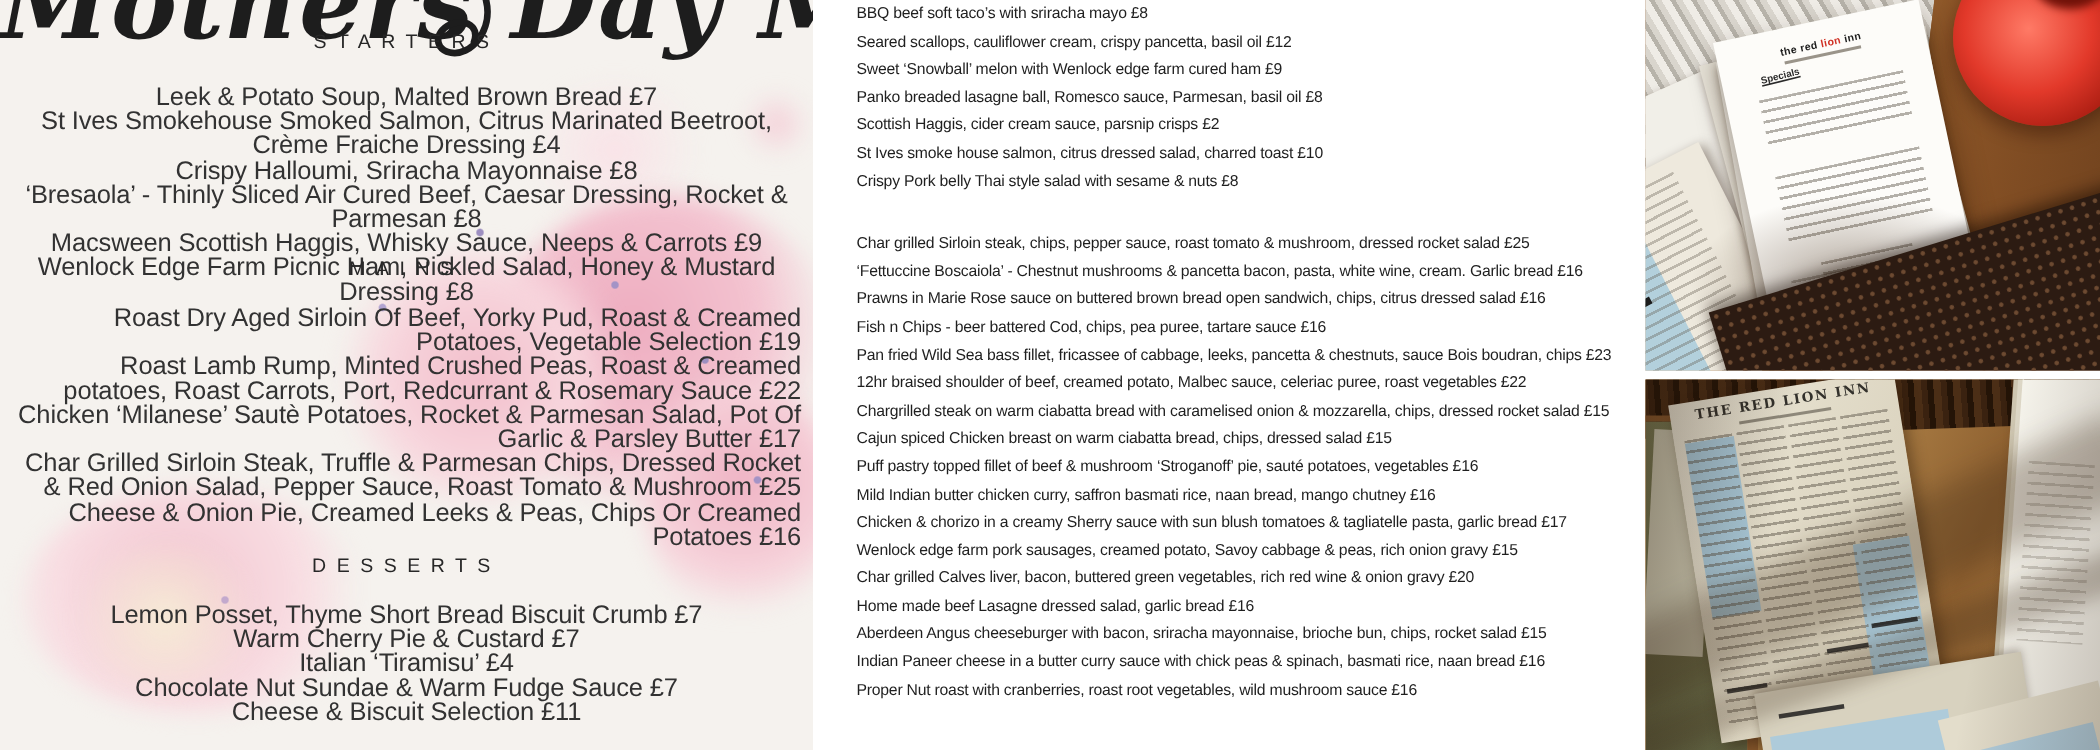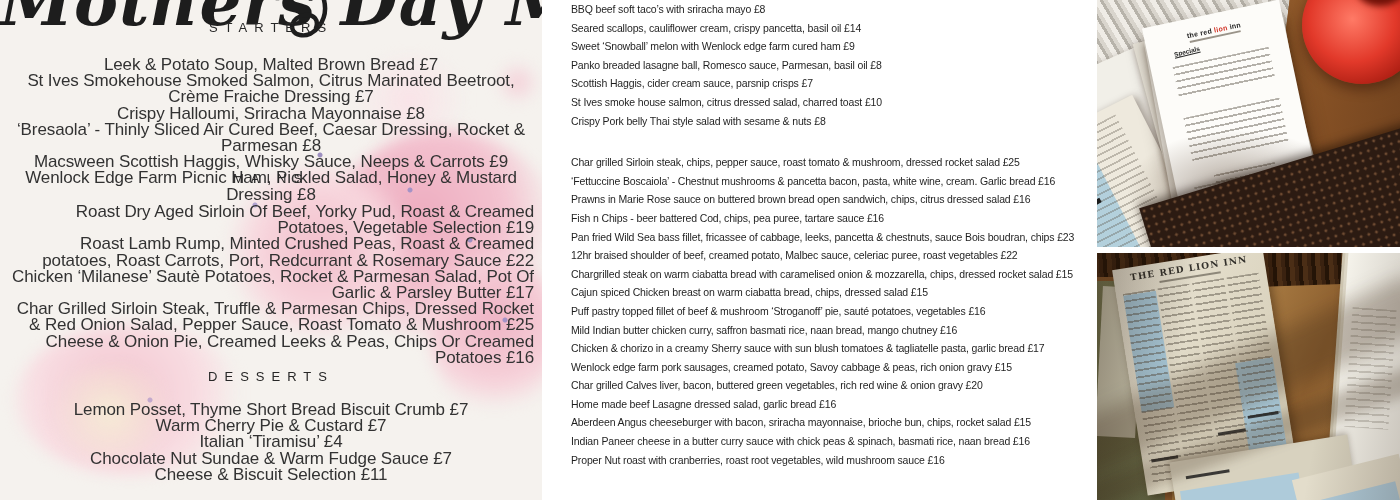--- a/index.html
+++ b/index.html
@@ -161,21 +161,21 @@
     <div class="script-clip">
       <div class="script-title">Mothers Day Menu</div>
     </div>
     <svg class="swash" width="100" height="44" viewBox="0 0 100 44">
       <path d="M 66 0 C 71 20, 56 38, 42 35 C 29 32, 33 17, 47 15 C 56 14, 61 20, 58 28" fill="none" stroke="#1d1d1d" stroke-width="4.5" stroke-linecap="round"></path>
     </svg>
 
     <h2 class="course-heading" id="sec-head-0">STARTERS</h2>
     <div class="sec-items" id="sec-items-0">
         <p class="menu-line">Leek &amp; Potato Soup, Malted Brown Bread £7</p>
-        <p class="menu-line">St Ives Smokehouse Smoked Salmon, Citrus Marinated Beetroot, Crème Fraiche Dressing £7</p>
+        <p class="menu-line">St Ives Smokehouse Smoked Salmon, Citrus Marinated Beetroot, Crème Fraiche Dressing £4</p>
         <p class="menu-line">Crispy Halloumi, Sriracha  Mayonnaise £8</p>
         <p class="menu-line">‘Bresaola’ - Thinly Sliced Air Cured Beef, Caesar Dressing, Rocket &amp; Parmesan £8</p>
         <p class="menu-line">Macsween Scottish Haggis, Whisky Sauce, Neeps &amp; Carrots £9</p>
         <p class="menu-line">Wenlock Edge Farm Picnic Ham, Pickled Salad, Honey &amp; Mustard Dressing £8</p>
       </div>
 
     <h2 class="course-heading" id="sec-head-1">MAINS</h2>
     <div class="sec-items" id="sec-items-1">
         <p class="menu-line">Roast Dry Aged Sirloin Of Beef, Yorky Pud, Roast &amp; Creamed Potatoes, Vegetable Selection £19</p>
         <p class="menu-line">Roast Lamb Rump, Minted Crushed Peas, Roast &amp; Creamed potatoes, Roast Carrots, Port, Redcurrant &amp; Rosemary Sauce £22</p>
@@ -190,24 +190,24 @@
         <p class="menu-line">Warm Cherry Pie &amp; Custard £7</p>
         <p class="menu-line">Italian ‘Tiramisu’ £4</p>
         <p class="menu-line">Chocolate Nut Sundae &amp; Warm Fudge Sauce £7</p>
         <p class="menu-line">Cheese &amp; Biscuit Selection £11</p>
       </div>
   </section>
 
   <section class="specials-panel">
     <div class="specials-group" id="group-0">
         <p class="special-line">BBQ beef soft taco’s with sriracha mayo £8</p>
-        <p class="special-line">Seared scallops, cauliflower cream, crispy pancetta, basil oil £14</p>
+        <p class="special-line">Seared scallops, cauliflower cream, crispy pancetta, basil oil £12</p>
         <p class="special-line">Sweet ‘Snowball’ melon with Wenlock edge farm cured ham £9</p>
         <p class="special-line">Panko breaded lasagne ball, Romesco sauce, Parmesan, basil oil £8</p>
-        <p class="special-line">Scottish Haggis, cider cream sauce, parsnip crisps £7</p>
+        <p class="special-line">Scottish Haggis, cider cream sauce, parsnip crisps £2</p>
         <p class="special-line">St Ives smoke house salmon, citrus dressed salad, charred toast £10</p>
         <p class="special-line">Crispy Pork belly Thai style salad with sesame &amp; nuts £8</p>
       </div>
     <div class="specials-group" id="group-1">
         <p class="special-line">Char grilled Sirloin steak, chips, pepper sauce, roast tomato &amp; mushroom, dressed rocket salad £25</p>
         <p class="special-line">‘Fettuccine Boscaiola’ - Chestnut mushrooms &amp; pancetta bacon, pasta, white wine, cream. Garlic bread £16</p>
         <p class="special-line">Prawns in Marie Rose sauce on buttered brown bread open sandwich, chips, citrus dressed salad £16</p>
         <p class="special-line">Fish n Chips - beer battered Cod, chips, pea puree, tartare sauce £16</p>
         <p class="special-line">Pan fried Wild Sea bass fillet, fricassee of cabbage, leeks, pancetta &amp; chestnuts, sauce Bois boudran, chips £23</p>
         <p class="special-line">12hr braised shoulder of beef, creamed potato, Malbec sauce, celeriac puree, roast vegetables £22</p>

